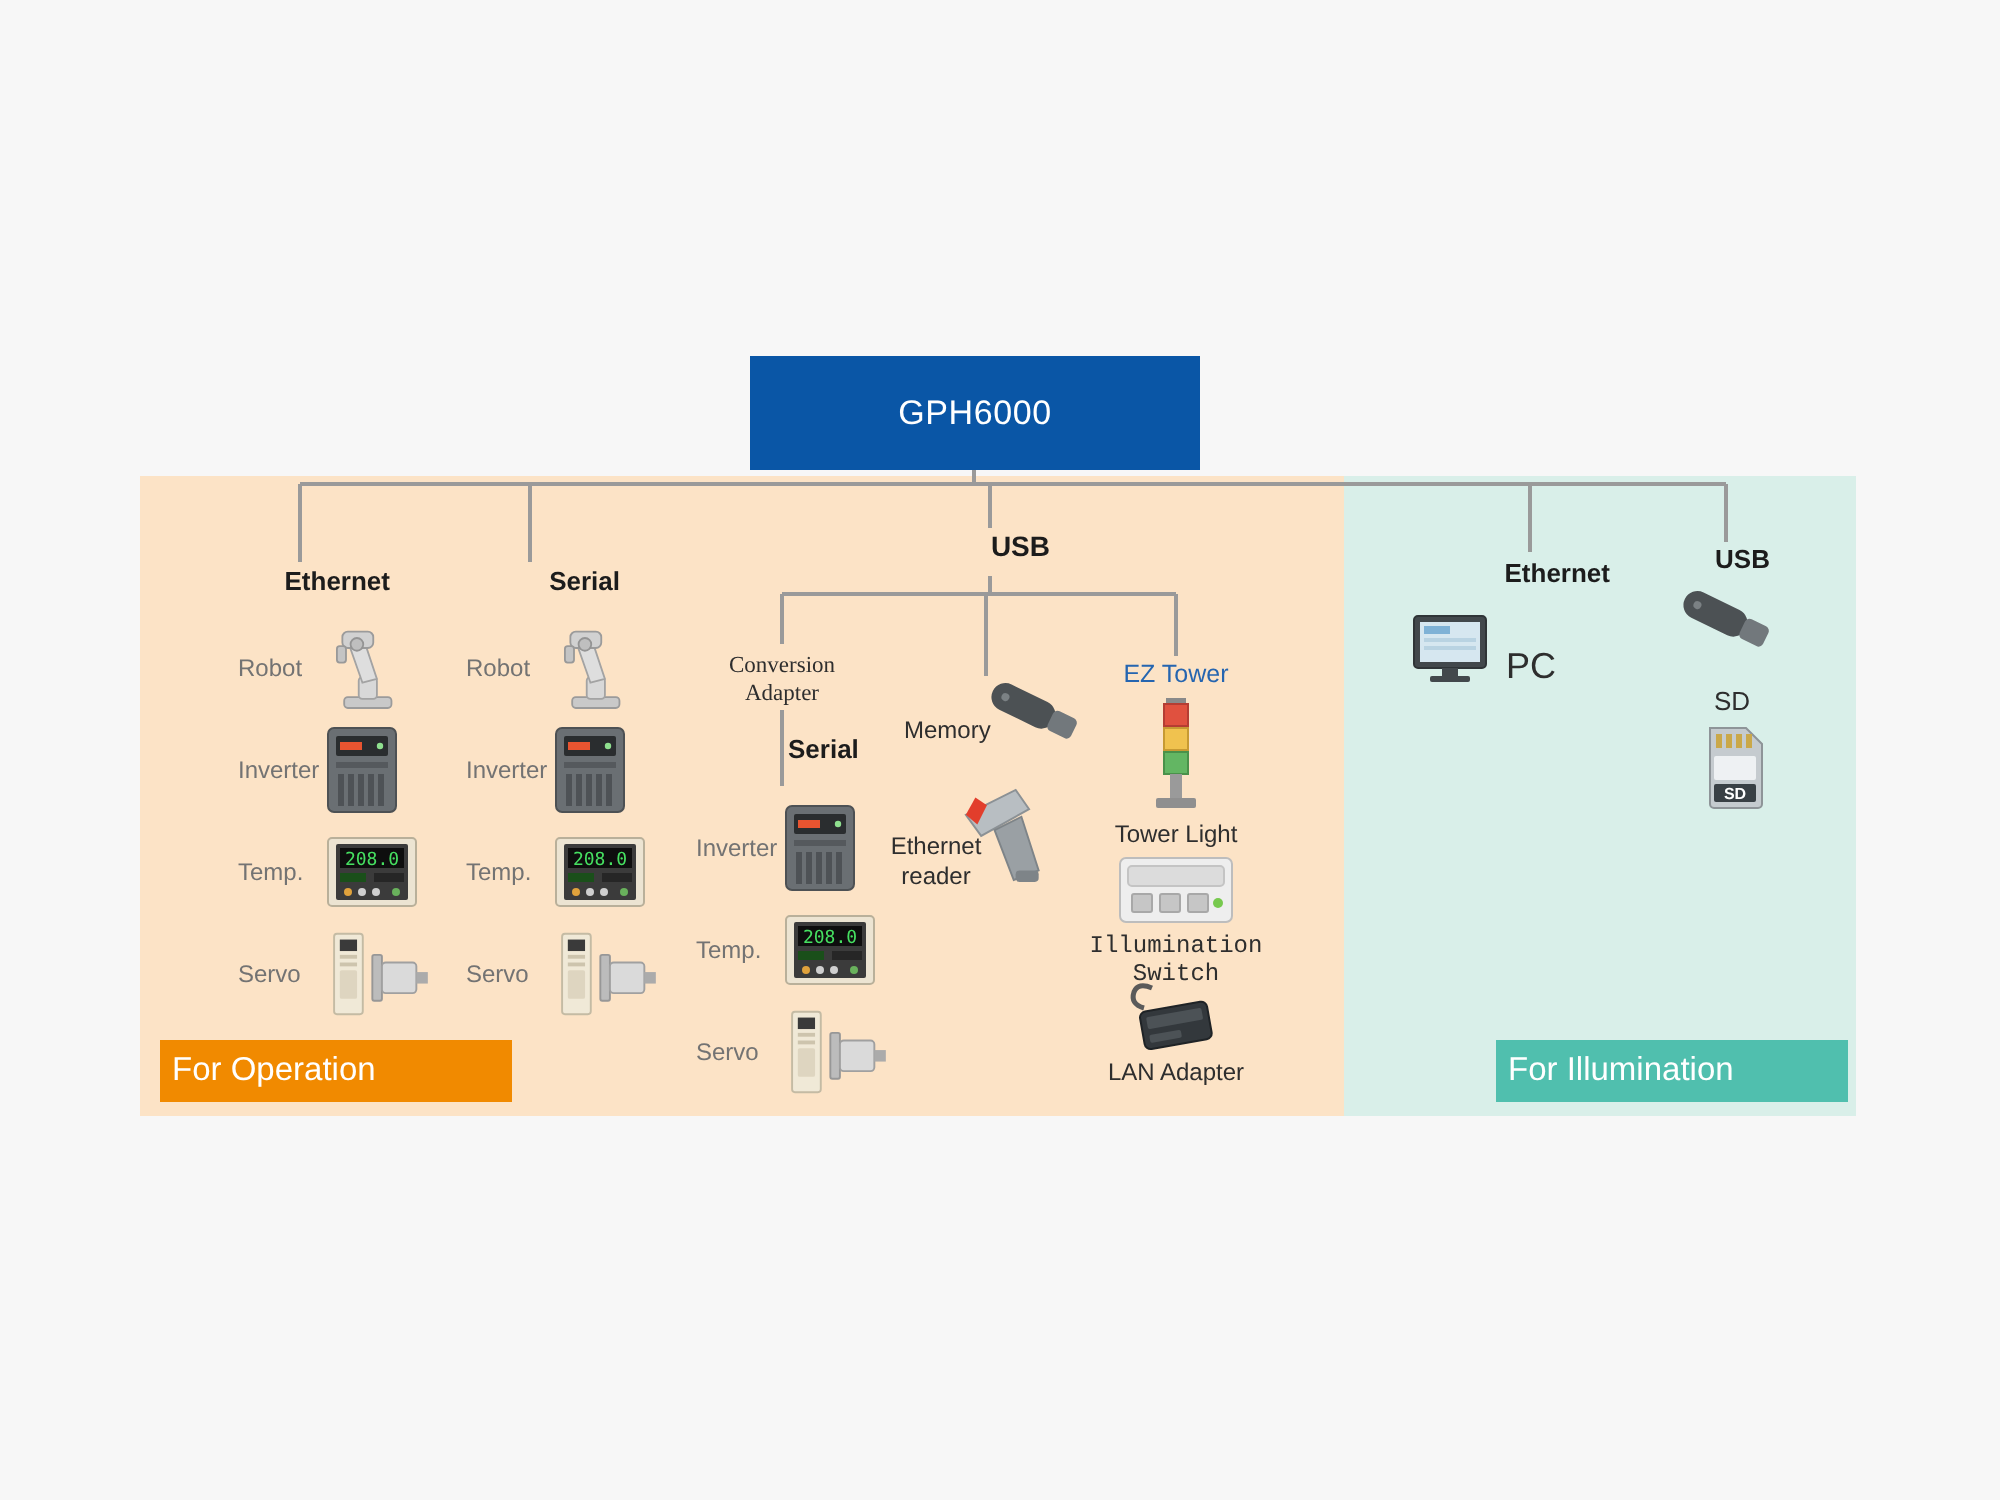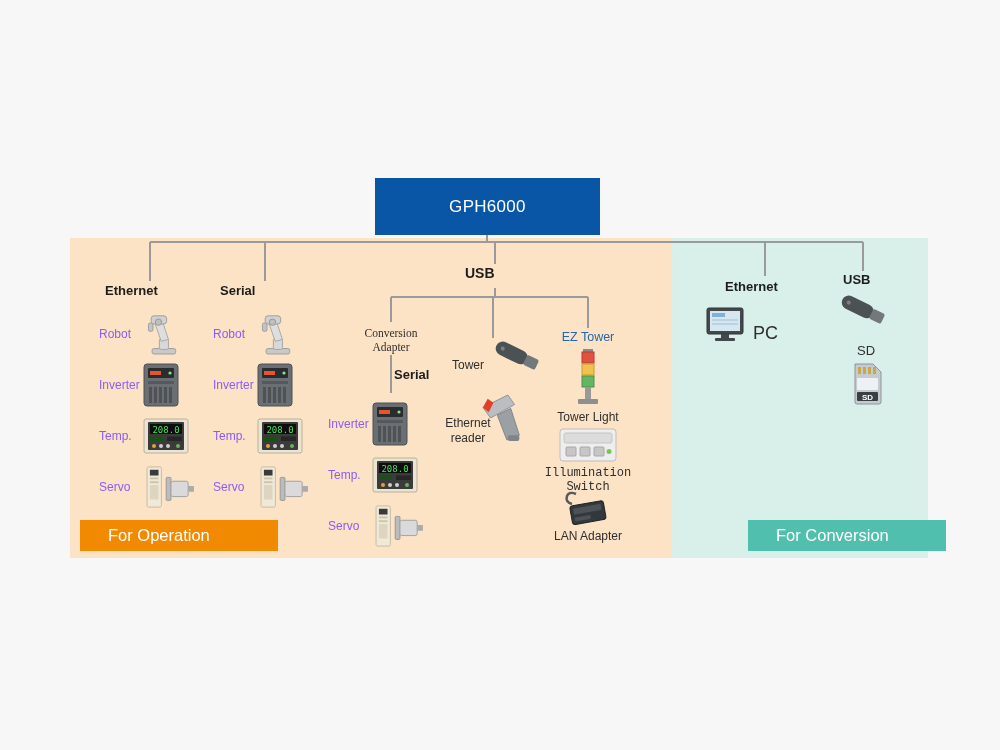--- a/index.html
+++ b/index.html
@@ -5,31 +5,31 @@
   html,body{margin:0;padding:0;}
   body{width:1000px;height:750px;position:relative;background:#f7f7f7;
        font-family:"Liberation Sans",sans-serif;overflow:hidden;}
   .region{position:absolute;top:238px;height:320px;}
   #op-region{left:70px;width:602px;background:#fce3c6;}
   #mt-region{left:672px;width:256px;background:#d9efe9;}
   #connectors{position:absolute;left:0;top:0;pointer-events:none;}
   #title-box{position:absolute;left:375px;top:178px;width:225px;height:57px;
              background:#0a56a6;color:#fff;display:flex;align-items:center;
              justify-content:center;font-size:17px;letter-spacing:.3px;}
-  .col-header{position:absolute;font-size:13px;font-weight:bold;color:#1c1c1c;text-align:left;}
+  .col-header{position:absolute;font-size:13px;font-weight:bold;color:#1c1c1c;text-align:right;}
   .usb-header{font-size:14px;}
   .dev-col{position:absolute;display:flex;flex-direction:column;}
   .dev-row{display:flex;align-items:center;height:51px;}
-  .dev-label{width:44px;font-size:12px;color:#8b5cf6;flex:none;}
+  .dev-label{width:44px;font-size:12px;color:#737373;flex:none;margin-left:20px;}
   .lbl{position:absolute;font-size:12px;color:#2e2e2e;}
   .center{text-align:center;}
   .ez-header{color:#2565b0;font-size:12.5px;}
   .small-multi{line-height:1.25;font-size:11.5px;}
   .badge{position:absolute;top:520px;width:170px;height:31px;display:flex;
-         align-items:center;padding-left:28px;color:#fff;font-size:16.5px;}
+         align-items:center;padding-left:6px;color:#fff;font-size:16.5px;}
   #op-badge{left:80px;background:#f18a00;}
   #mt-badge{left:748px;background:#50bfae;}
   svg.icon{display:block;}
   .abs{position:absolute;}
 </style>
 </head>
 <body>
 
 <svg width="0" height="0" style="position:absolute" aria-hidden="true">
   <defs>
@@ -220,21 +220,21 @@
         </svg>
     </div>
     <div class="dev-row">
       <span class="dev-label">Servo</span>
       <svg class="icon" width="54" height="44">
           <use href="#sym-servo"></use>
         </svg>
     </div>
   </div>
 
-  <div class="lbl" style="left:452px;top:358px;">Tower</div>
+  <div class="lbl" style="left:452px;top:358px;">Memory</div>
   <svg class="icon abs" style="left:492px;top:336px;" width="52" height="40">
       <use href="#sym-usb"></use>
     </svg>
 
   <div class="lbl center" style="left:443px;top:416px;width:50px;line-height:1.25;">Ethernet reader</div>
   <svg class="icon abs" style="left:481px;top:390px;" width="46" height="54">
       <use href="#sym-barcode"></use>
     </svg>
 
   <div class="lbl center ez-header" style="left:550px;top:330px;width:76px;">EZ Tower</div>
@@ -260,15 +260,15 @@
   <div class="col-header" style="left:843px;top:272px;width:42px;">USB</div>
   <svg class="icon abs" style="left:838px;top:290px;" width="52" height="40">
       <use href="#sym-usb"></use>
     </svg>
   <div class="lbl center" style="left:847px;top:343px;width:38px;font-size:13px;">SD</div>
   <svg class="icon abs" style="left:847px;top:360px;" width="40" height="48">
       <use href="#sym-sd"></use>
     </svg>
 
   <div id="op-badge" class="badge">For Operation</div>
-  <div id="mt-badge" class="badge">For Conversion</div>
+  <div id="mt-badge" class="badge">For Illumination</div>
 
 </div>
 
 </body></html>

